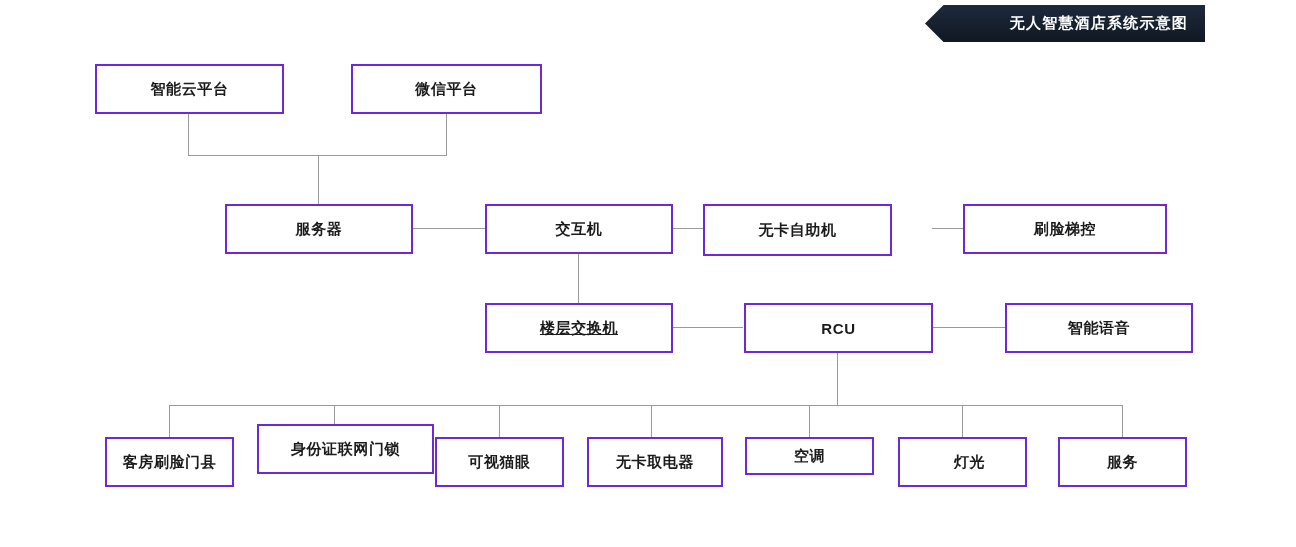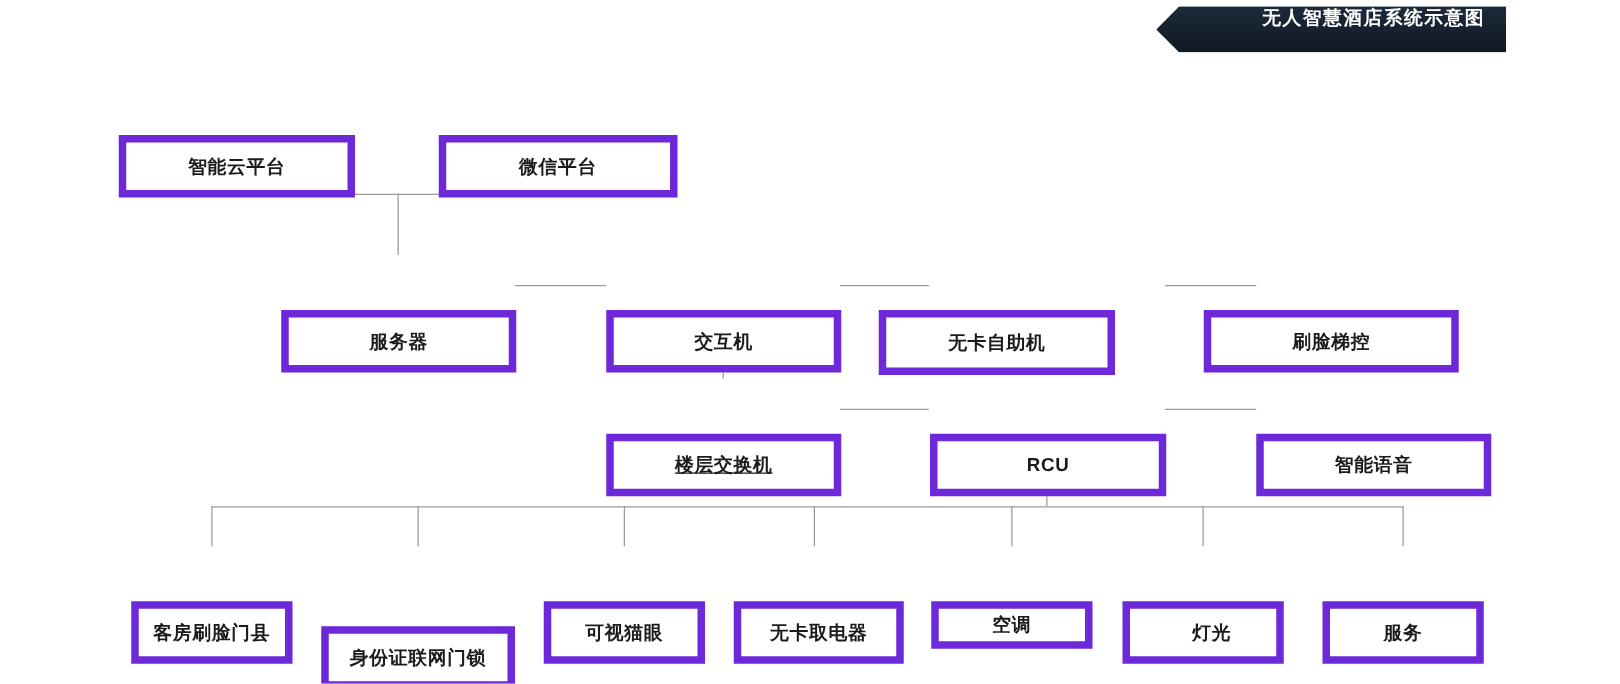--- a/index.html
+++ b/index.html
@@ -15,20 +15,21 @@
     width: 1296px;
     height: 547px;
     background: #ffffff;
     overflow: hidden;
   }
 
   
   .banner {
     position: absolute;
     display: flex;
+    align-items: center;
     justify-content: flex-end;
     box-sizing: border-box;
   }
   .banner-shape {
     position: absolute;
     inset: 0;
     background: linear-gradient(180deg, #1d2a3c 0%, #16202e 55%, #101823 100%);
     clip-path: polygon(0% 50%, 6.6% 0%, 100% 0%, 100% 100%, 6.6% 100%);
   }
   .banner-text {
@@ -39,32 +40,31 @@
     font-weight: bold;
     letter-spacing: 1.2px;
     padding-right: 17px;
     white-space: nowrap;
   }
 
   
   .node {
     position: absolute;
     box-sizing: border-box;
-    border: 6px solid #6d28d9;
+    border: 2px solid #6d28d9;
     background: #ffffff;
     display: flex;
     align-items: center;
     justify-content: center;
     color: #1b1b1b;
     font-size: 15px;
     font-weight: bold;
     letter-spacing: 0.6px;
     white-space: nowrap;
     z-index: 3;
-    margin-top: 44px;
   }
 
   
   .line {
     position: absolute;
     background: #9a9a9a;
     z-index: 1;
   }
   .line.h { height: 1px; }
   .line.v { width: 1px; }
@@ -110,20 +110,20 @@
   <div class="node" style="left:225px; top:204px; width:188px; height:50px;">服务器</div>
   <div class="node" style="left:485px; top:204px; width:188px; height:50px;">交互机</div>
   <div class="node" style="left:703px; top:204px; width:189px; height:52px;">无卡自助机</div>
   <div class="node" style="left:963px; top:204px; width:204px; height:50px;text-align:right;">刷脸梯控</div>
 
   <div class="node" style="left:485px; top:303px; width:188px; height:50px;text-decoration:underline;">楼层交换机</div>
   <div class="node" style="left:744px; top:303px; width:189px; height:50px;">RCU</div>
   <div class="node" style="left:1005px; top:303px; width:188px; height:50px;">智能语音</div>
 
   <div class="node" style="left:105px; top:437px; width:129px; height:50px;text-align:center;">客房刷脸门县</div>
-  <div class="node" style="left:257px; top:457px; width:155px; height:50px;">身份证联网门锁</div>
+  <div class="node" style="left:257px; top:424px; width:177px; height:50px;">身份证联网门锁</div>
   <div class="node" style="left:435px; top:437px; width:129px; height:50px;">可视猫眼</div>
   <div class="node" style="left:587px; top:437px; width:136px; height:50px;">无卡取电器</div>
   <div class="node" style="left:745px; top:437px; width:129px; height:38px;">空调</div>
   <div class="node" style="left:898px; top:437px; width:129px; height:50px;padding-left:14px;">灯光</div>
   <div class="node" style="left:1058px; top:437px; width:129px; height:50px;">服务</div>
 
 </div>
 
 </body></html>

